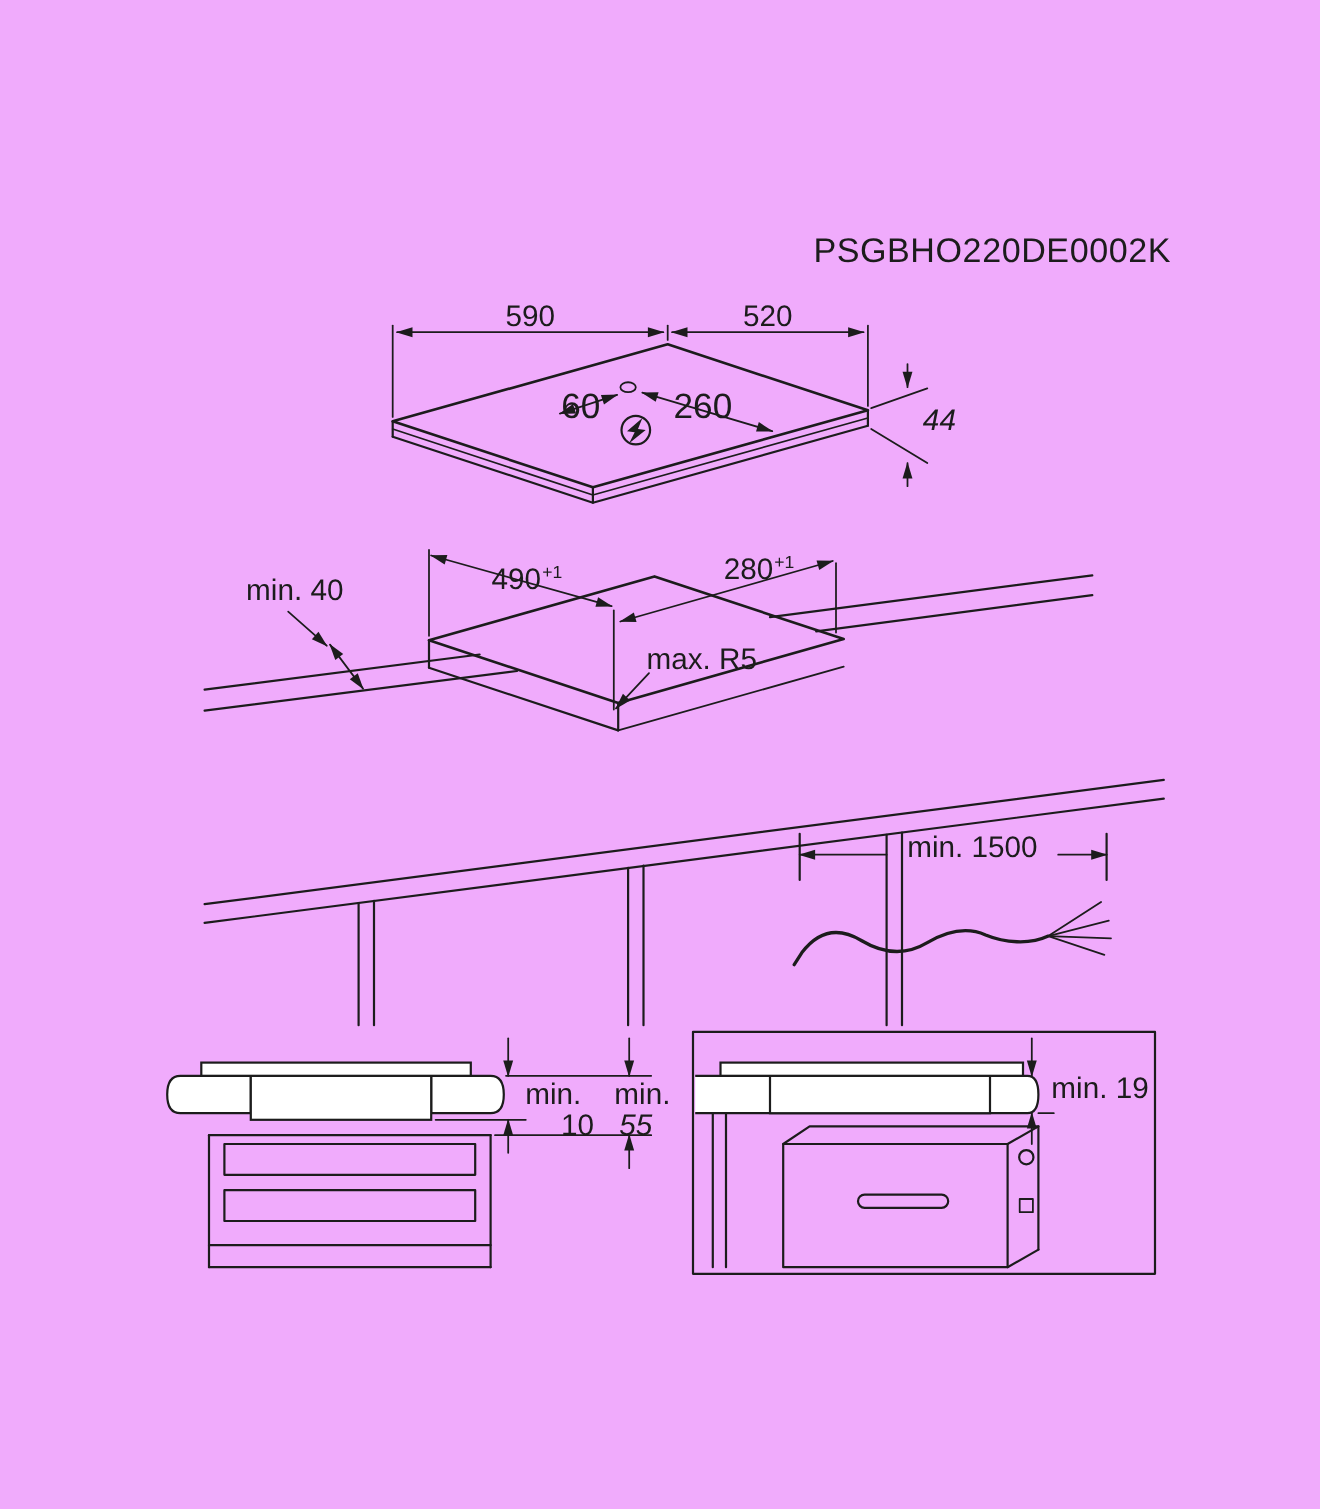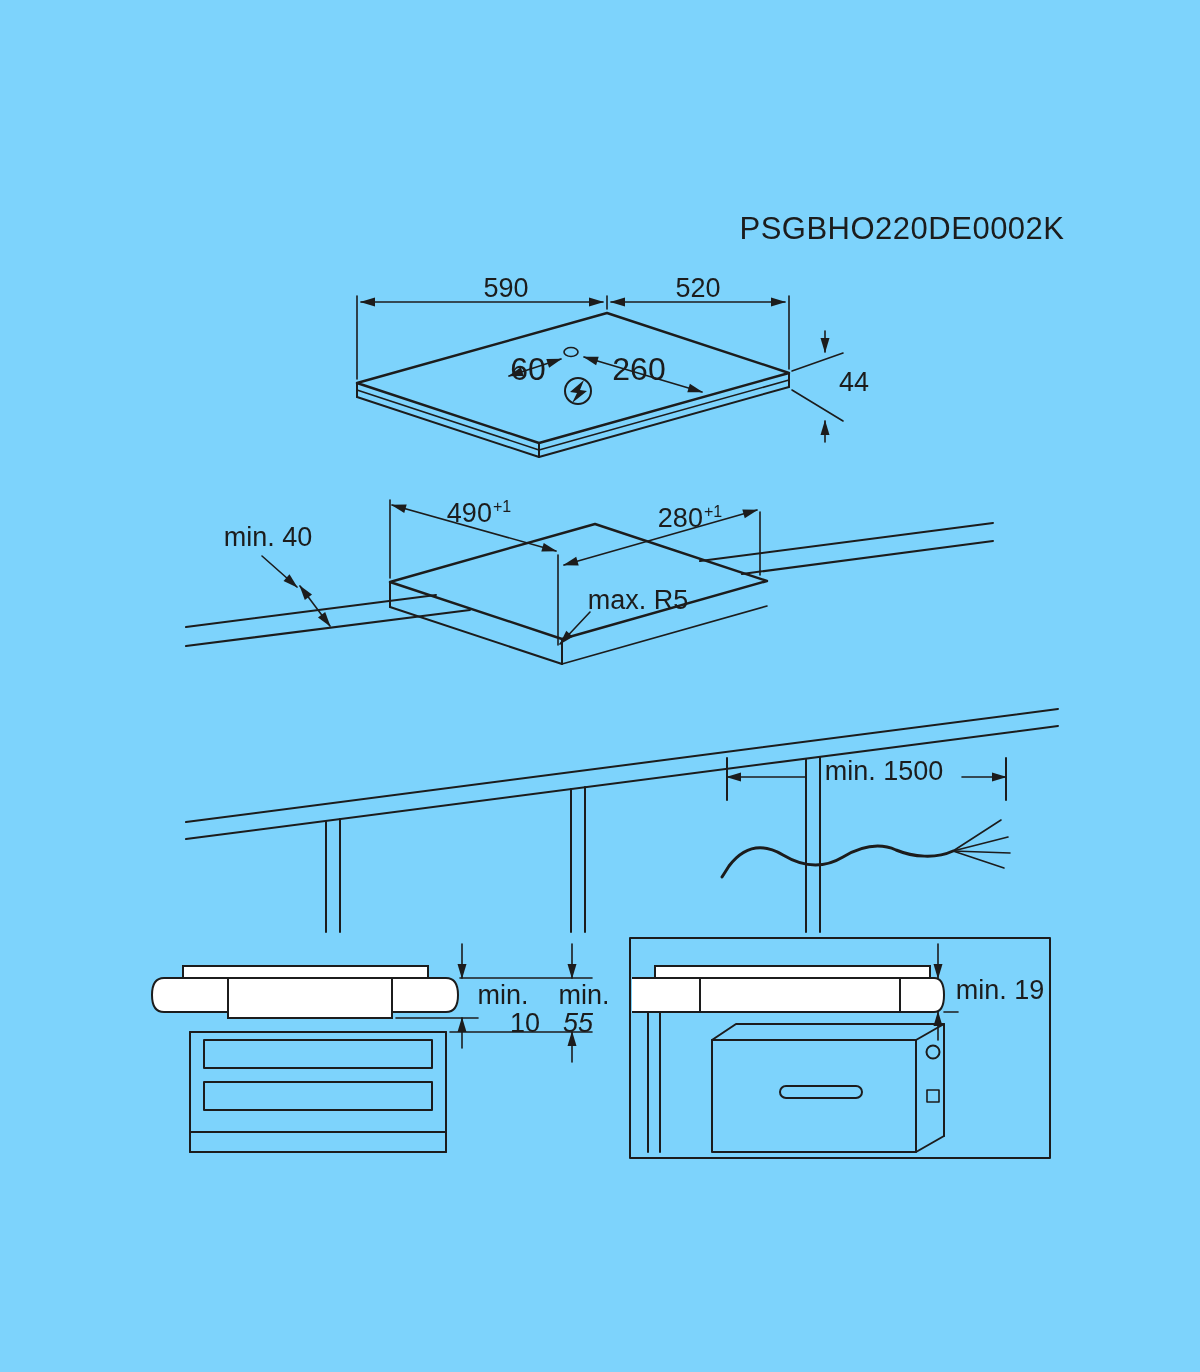--- a/index.html
+++ b/index.html
@@ -1,16 +1,16 @@
 <!DOCTYPE html>
 <html><head>
 <meta charset="utf-8">
 <style>
   html,body{margin:0;padding:0;background:#ffffff;}
-  .canvas{position:relative;width:1200px;height:1372px;background:#7dd3fc;
+  .canvas{position:relative;width:1200px;height:1372px;background:#f0abfc;
           font-family:"Liberation Sans",sans-serif;color:#1c1c1c;overflow:hidden;}
   .canvas > svg{position:absolute;left:0;top:0;}
   .ln{fill:none;stroke:#1c1c1c;stroke-width:2;stroke-linecap:round;stroke-linejoin:round;}
   .thick{stroke-width:2.4;}
   .thin{stroke-width:1.6;}
   .wfill{fill:#ffffff;stroke:#1c1c1c;stroke-width:2;}
   .solid{fill:#1c1c1c;stroke:none;}
   .label{position:absolute;transform:translate(-50%,-50%);white-space:nowrap;color:#1c1c1c;line-height:1;}
   .dim{font-size:27px;}
   .small{font-size:32px;}
@@ -160,28 +160,28 @@
     </g>
 
     <line class="ln thin" x1="944" y1="1012" x2="958" y2="1012"></line>
     <line class="ln thin" x1="938" y1="944" x2="938" y2="978" marker-end="url(#ae)"></line>
     <line class="ln thin" x1="938" y1="1040" x2="938" y2="1012" marker-end="url(#ae)"></line>
   </g>
 </svg>
 
 <div class="label code" style="left:902px;top:228px;">PSGBHO220DE0002K</div>
 
-<div class="label dim" style="left:482px;top:288px;margin-left:24px;">590</div>
+<div class="label dim" style="left:482px;top:288px;">590</div>
 <div class="label dim" style="left:698px;top:288px;">520</div>
 <div class="label small" style="left:528px;top:369px;">60</div>
 <div class="label small" style="left:639px;top:369px;">260</div>
-<div class="label dim" style="left:854px;top:382px;">44</div>
+<div class="label dim" style="left:854px;top:382px;font-style:italic;">44</div>
 
 <div class="label dim" style="left:268px;top:537px;">min. 40</div>
-<div class="label dim" style="left:479px;top:513px;"><span>490</span><span class="tol">+1</span></div>
+<div class="label dim" style="left:479px;top:527px;"><span>490</span><span class="tol">+1</span></div>
 <div class="label dim" style="left:690px;top:518px;"><span>280</span><span class="tol">+1</span></div>
 <div class="label dim" style="left:638px;top:600px;">max. R5</div>
 
 <div class="label dim" style="left:884px;top:771px;">min. 1500</div>
 
 <div class="label dim" style="left:503px;top:995px;">min.</div>
 <div class="label dim" style="left:525px;top:1023px;">10</div>
 <div class="label dim" style="left:584px;top:995px;">min.</div>
 <div class="label dim" style="left:578px;top:1023px;font-style:italic;">55</div>
 

